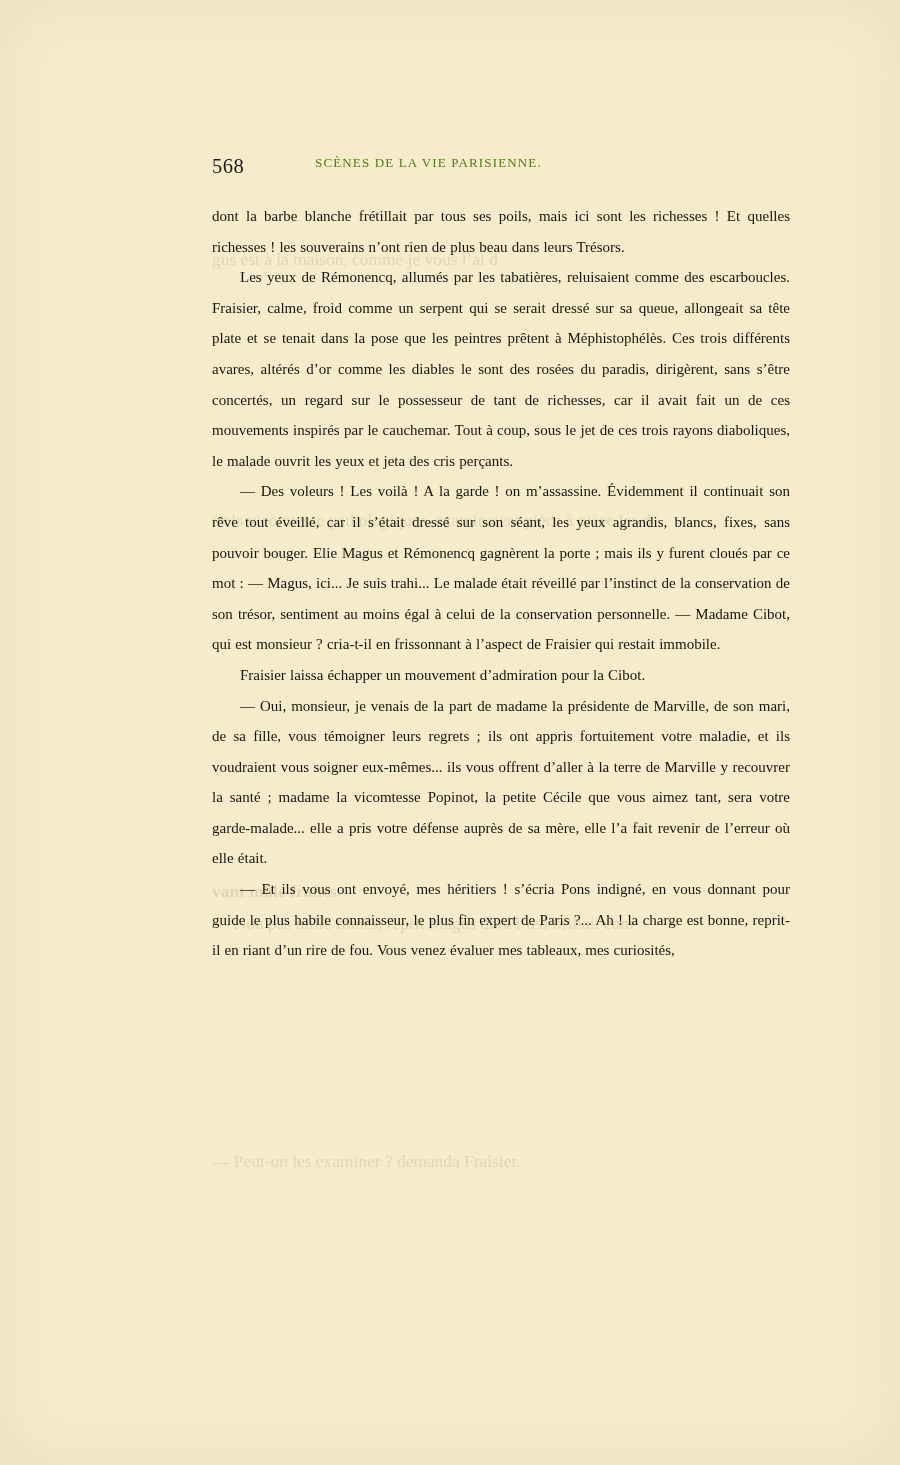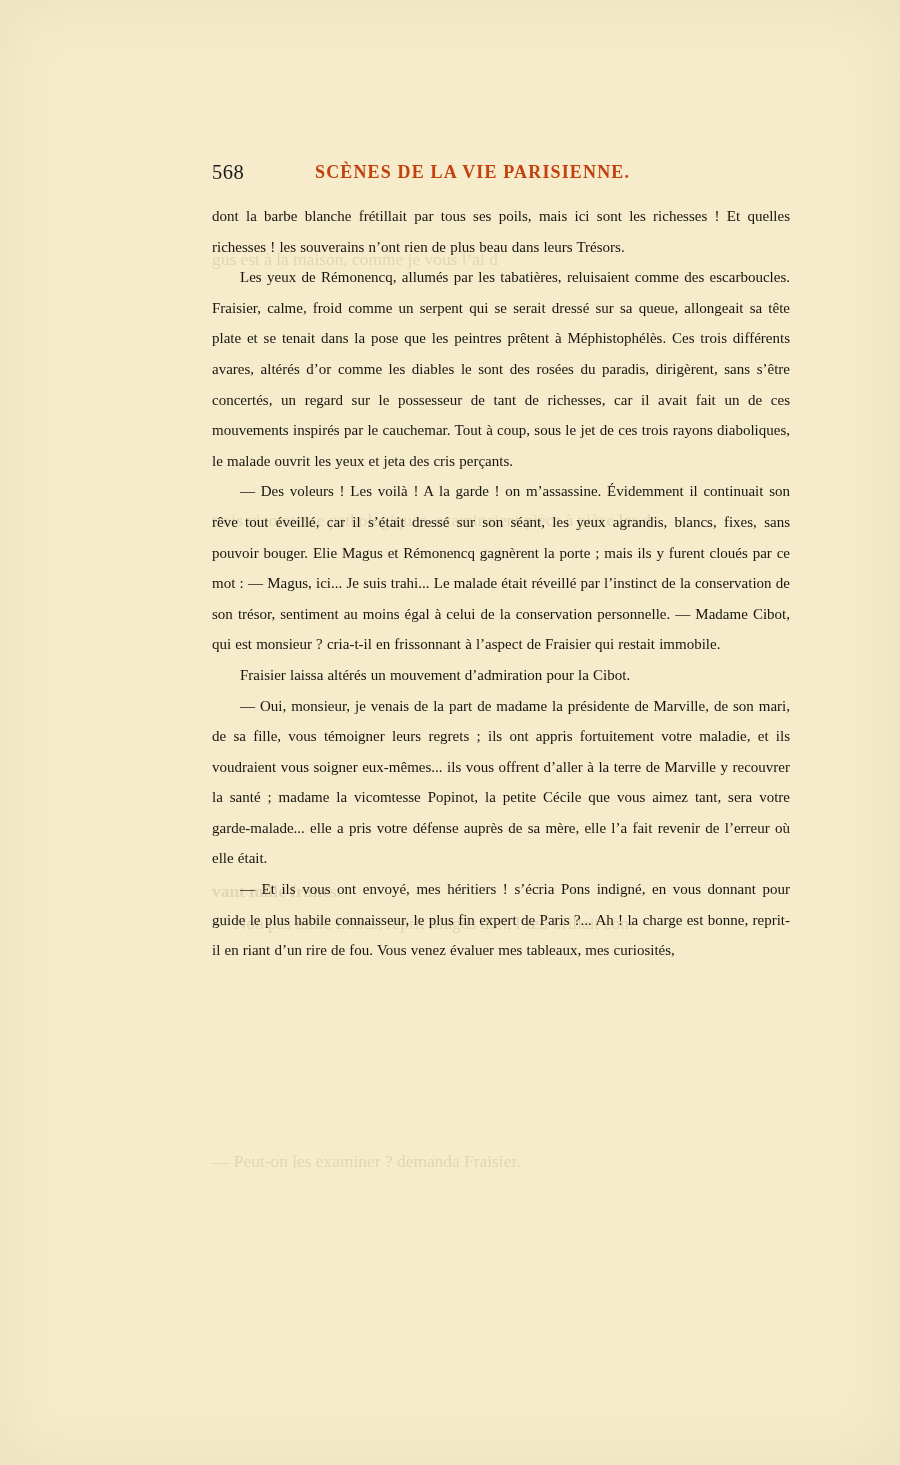--- a/index.html
+++ b/index.html
@@ -21,38 +21,37 @@
     background: #f6eccb;
   }
   .page-inner {
     position: absolute;
     left: 212px;
     top: 155px;
     width: 578px;
   }
   .header-row {
     display: flex;
-    align-items: center;
+    align-items: flex-start;
     height: 34px;
   }
   .folio {
     font-size: 20.5px;
     color: #1a1a1a;
     letter-spacing: 0.5px;
     width: 103px;
     flex: 0 0 103px;
   }
   .running-head {
-    font-size: 18px;
+    font-size: 13px;
     letter-spacing: 1.15px;
-    color: #c2410c;
+    color: #4d7c0f;
     font-variant: small-caps;
     text-transform: uppercase;
     white-space: nowrap;
-    font-weight: bold;
   }
   .body-text {
     margin-top: 12px;
     font-size: 15px;
     line-height: 30.6px;
     color: #16150f;
     text-align: justify;
     text-justify: inter-word;
     word-spacing: 0.4px;
   }
@@ -104,21 +103,21 @@
 
     <div class="header-row">
       <div class="folio">568</div>
       <div class="running-head">SCÈNES DE LA VIE PARISIENNE.</div>
     </div>
 
     <div class="body-text">
       <p class="noindent">dont la barbe blanche frétillait par tous ses poils, mais ici sont les richesses ! Et quelles richesses ! les souverains n’ont rien de plus beau dans leurs Trésors.</p>
       <p>Les yeux de Rémonencq, allumés par les tabatières, reluisaient comme des escarboucles. Fraisier, calme, froid comme un serpent qui se serait dressé sur sa queue, allongeait sa tête plate et se tenait dans la pose que les peintres prêtent à Méphistophélès. Ces trois différents avares, altérés d’or comme les diables le sont des rosées du paradis, dirigèrent, sans s’être concertés, un regard sur le possesseur de tant de richesses, car il avait fait un de ces mouvements inspirés par le cauchemar. Tout à coup, sous le jet de ces trois rayons diaboliques, le malade ouvrit les yeux et jeta des cris perçants.</p>
       <p>— Des voleurs ! Les voilà ! A la garde ! on m’assassine. Évidemment il continuait son rêve tout éveillé, car il s’était dressé sur son séant, les yeux agrandis, blancs, fixes, sans pouvoir bouger. Elie Magus et Rémonencq gagnèrent la porte ; mais ils y furent cloués par ce mot : — Magus, ici... Je suis trahi... Le malade était réveillé par l’instinct de la conservation de son trésor, sentiment au moins égal à celui de la conservation personnelle. — Madame Cibot, qui est monsieur ? cria-t-il en frissonnant à l’aspect de Fraisier qui restait immobile.</p>
-      <p>Fraisier laissa altérés un mouvement d’admiration pour la Cibot.</p>
+      <p>Fraisier laissa échapper un mouvement d’admiration pour la Cibot.</p>
       <p>— Oui, monsieur, je venais de la part de madame la présidente de Marville, de son mari, de sa fille, vous témoigner leurs regrets ; ils ont appris fortuitement votre maladie, et ils voudraient vous soigner eux-mêmes... ils vous offrent d’aller à la terre de Marville y recouvrer la santé ; madame la vicomtesse Popinot, la petite Cécile que vous aimez tant, sera votre garde-malade... elle a pris votre défense auprès de sa mère, elle l’a fait revenir de l’erreur où elle était.</p>
       <p>— Et ils vous ont envoyé, mes héritiers ! s’écria Pons indigné, en vous donnant pour guide le plus habile connaisseur, le plus fin expert de Paris ?... Ah ! la charge est bonne, reprit-il en riant d’un rire de fou. Vous venez évaluer mes tableaux, mes curiosités,</p>
     </div>
 
   </div>
 
   <div class="edge-shadow"></div>
 </div>
 
 </body></html>

